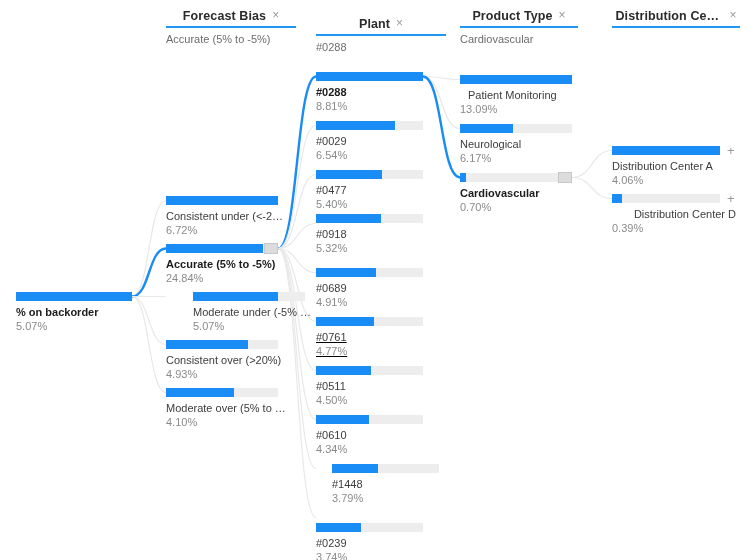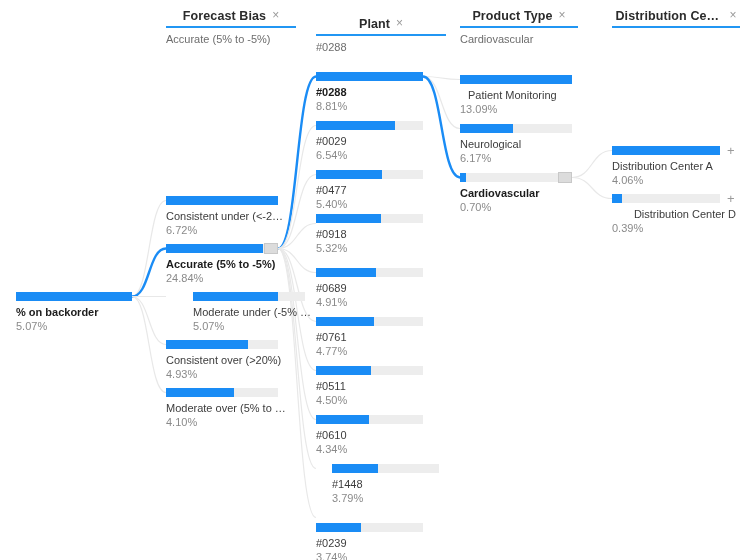--- a/index.html
+++ b/index.html
@@ -189,21 +189,21 @@
         <div class="val">5.32%</div>
       </div>
       <div class="node" style="left: 316px; top: 268px; width: 107px;">
         <div class="bar-wrap">
           <div class="track"></div>
           <div class="fill" style="width: 59.599px;"></div>
         </div>
         <div class="lbl" style="width: 123px;">#0689</div>
         <div class="val">4.91%</div>
       </div>
-      <div class="node" style="left: 316px; top: 317px; width: 107px;">
+      <div class="node" style="left: 316px; top: 317px; width: 107px; text-decoration: underline;">
         <div class="bar-wrap">
           <div class="track"></div>
           <div class="fill" style="width: 57.887px;"></div>
         </div>
         <div class="lbl" style="width: 123px;">#0761</div>
         <div class="val">4.77%</div>
       </div>
       <div class="node" style="left: 316px; top: 366px; width: 107px;">
         <div class="bar-wrap">
           <div class="track"></div>

